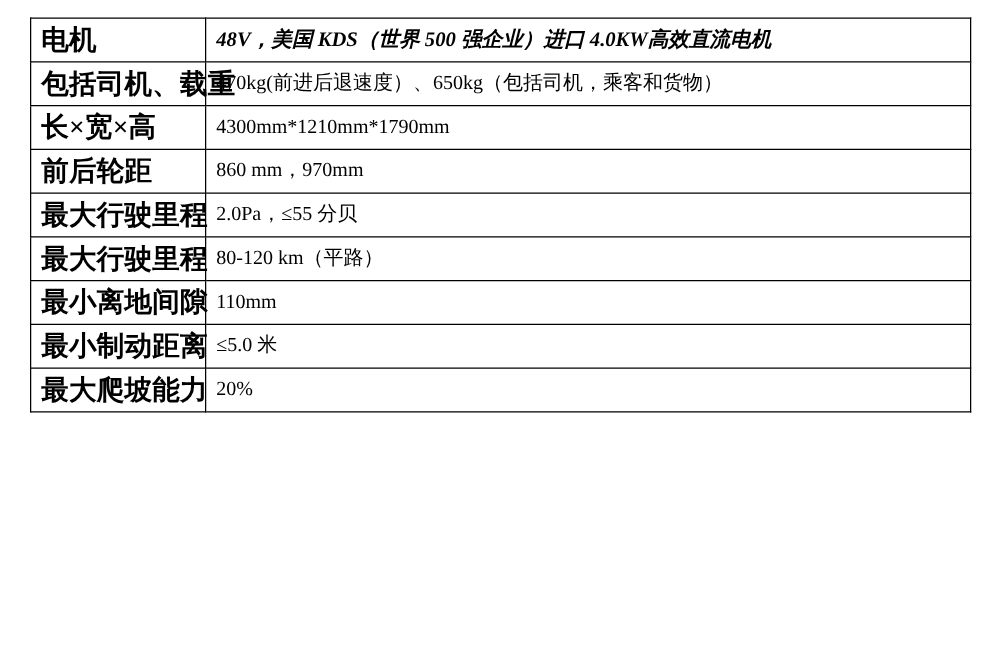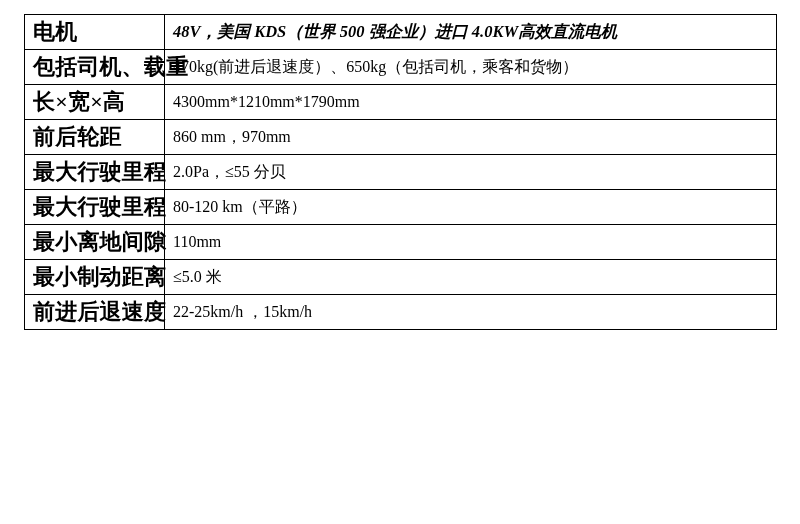--- a/index.html
+++ b/index.html
@@ -92,19 +92,19 @@
         <td class="value">80-120 km（平路）</td>
       </tr>
       <tr class="row-9">
         <td class="label">最小离地间隙</td>
         <td class="value">110mm</td>
       </tr>
       <tr class="row-10">
         <td class="label">最小制动距离</td>
         <td class="value">≤5.0 米</td>
       </tr>
-      <tr class="row-13">
-        <td class="label">前进后退速度</td>
-        <td class="value">22-25km/h ，15km/h</td>
+      <tr class="row-11">
+        <td class="label">最大爬坡能力</td>
+        <td class="value">20%</td>
       </tr>
     </tbody>
   </table>
 </div>
 
 </body></html>

